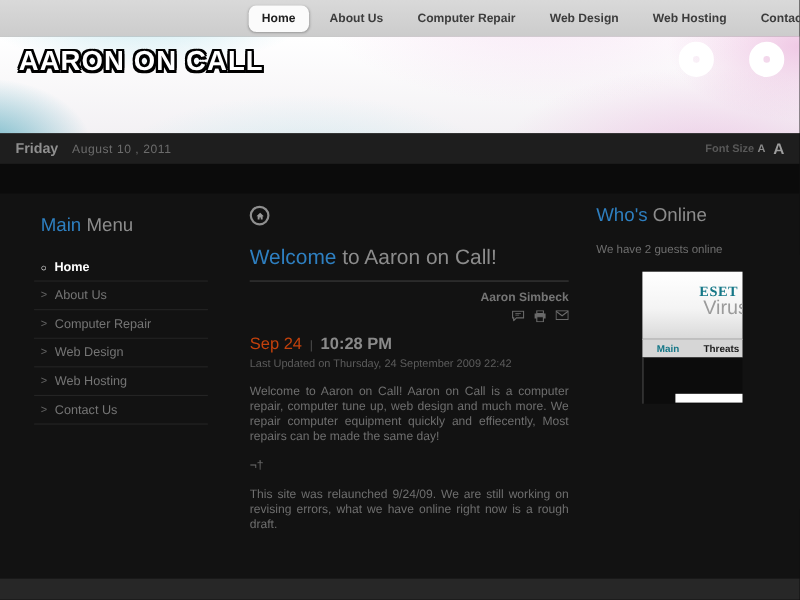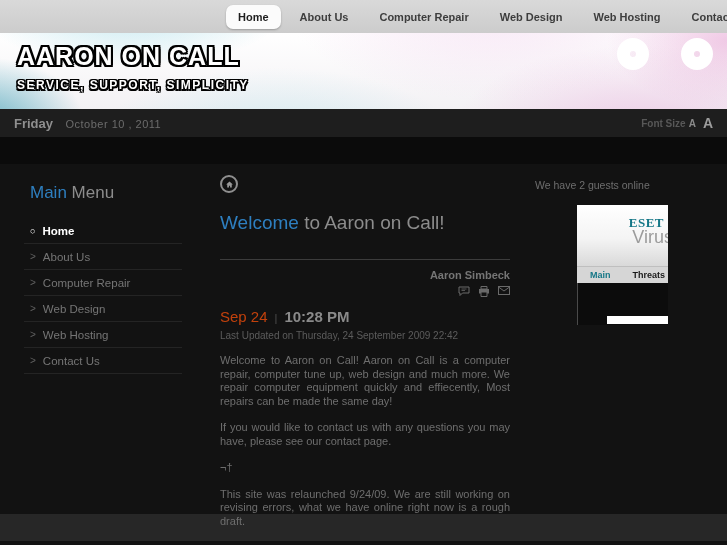--- a/index.html
+++ b/index.html
@@ -18,21 +18,21 @@
   }
   .nav-list { display:flex; align-items:center; margin-left:226px; gap:7px; }
   .nav-item {
     font-size:11px; font-weight:bold; color:#3d3d3d;
     padding:6px 12px; border-radius:7px; cursor:pointer; white-space:nowrap;
   }
   .nav-item.active { background:#fbfbfb; color:#1e1e1e; box-shadow:0 1px 2px rgba(0,0,0,.25); }
 
   
   .header {
-    position:relative; height:76px; overflow:hidden;
+    position:relative; height:88px; overflow:hidden;
     background:
       radial-gradient(140px 90px at -2% 115%, rgba(43,152,176,.65), rgba(43,152,176,0) 70%),
       radial-gradient(220px 80px at 18% -30%, rgba(150,215,228,.55), rgba(150,215,228,0) 70%),
       radial-gradient(260px 110px at 38% 150%, rgba(175,228,236,.5), rgba(175,228,236,0) 72%),
       radial-gradient(300px 140px at 68% -40%, rgba(240,205,235,.5), rgba(240,205,235,0) 70%),
       radial-gradient(260px 120px at 88% 130%, rgba(233,175,220,.55), rgba(233,175,220,0) 72%),
       radial-gradient(160px 90px at 100% 10%, rgba(226,150,205,.5), rgba(226,150,205,0) 75%),
       linear-gradient(#ffffff,#f3f1f4);
     text-decoration: underline;
   }
@@ -62,21 +62,21 @@
     display:flex; justify-content:space-between; align-items:center; padding:0 14px;
   }
   .day { font-size:13px; font-weight:bold; color:#8f8f8f; margin-right:8px; }
   .date-txt { font-size:11px; color:#6c6c6c; letter-spacing:.5px; }
   .date-right { display:flex; align-items:center; }
   .fs-label { font-size:10px; font-weight:bold; color:#585858; margin-right:3px; }
   .fs-small { font-size:10px; font-weight:bold; color:#8a8a8a; margin-right:7px; cursor:pointer; }
   .fs-large { font-size:14px; font-weight:bold; color:#9d9d9d; cursor:pointer; }
 
   .content-strip { height:27px; background:#0b0b0b; }
-  .content { height:350px; background:#121212; display:flex; align-items:flex-start; }
+  .content { height:350px; background:#121212; display:flex; align-items:flex-start;justify-content:center; }
   .footer { height:27px; background:#272727; }
 
   
   .section-title { margin:0; font-size:17px; font-weight:normal; white-space:nowrap; }
   .accent { color:#2e7fc0; }
   .rest { color:#8c8c8c; }
 
   
   .sidebar-left { width:176px; margin-left:14px; }
   .sidebar-left .section-title { margin:19px 0 0 16px; }
@@ -90,21 +90,21 @@
   .menu-item.active .bullet { color:#ffffff; font-size:9px; font-weight:bold; }
 
   
   .main-col { width:290px; margin-left:30px; }
   .home-circle {
     margin-top:11px; width:18px; height:18px; border:2px solid #8f8f8f; border-radius:50%;
     display:flex; align-items:center; justify-content:center; cursor:pointer;
   }
   .article-title {
     margin:19px 0 0 0; font-size:19px; font-weight:normal;
-    padding-bottom:25px; border-bottom:1px solid #3c3c3c; white-space:nowrap;
+    padding-bottom:9px; border-bottom:1px solid #3c3c3c; white-space:nowrap;
   }
   .author { text-align:right; font-size:11px; font-weight:bold; color:#757575; margin-top:9px; }
   .article-icons { display:flex; justify-content:flex-end; gap:8px; margin-top:5px; }
   .article-icons span { cursor:pointer; display:flex; }
   .article-date { margin-top:11px; display:flex; align-items:baseline; }
   .big-date { font-size:15px; color:#c2410c; }
   .sep { color:#4f4f4f; margin:0 7px; font-size:11px; }
   .time { font-size:15px; font-weight:bold; color:#8a8a8a; }
   .last-updated { font-size:10px; color:#5c5c5c; margin-top:5px; }
   .para { font-size:11px; line-height:13.5px; color:#6e6e6e; text-align:justify; margin:13px 0 0 0; }
@@ -141,27 +141,26 @@
       <a class="nav-item">Web Design</a>
       <a class="nav-item">Web Hosting</a>
       <a class="nav-item">Contact Us</a>
     </nav>
   </div>
 
   <div class="header">
     <div class="decor-circle c1"></div>
     <div class="decor-circle c2"></div>
     <div class="logo">AARON ON CALL</div>
-    <div class="tagline">SERVICE, SUPPORT, SIMPLICITY</div>
   </div>
 
   <div class="datebar">
     <div class="date-left">
       <span class="day">Friday</span>
-      <span class="date-txt">October 10 , 2011</span>
+      <span class="date-txt">August 10 , 2011</span>
     </div>
     <div class="date-right">
       <span class="fs-label">Font Size</span>
       <span class="fs-small">A</span>
       <span class="fs-large">A</span>
     </div>
   </div>
 
   <div class="content-strip"></div>
 
@@ -226,26 +225,26 @@
             </svg>
         </span>
       </div>
       <div class="article-date">
         <span class="big-date">Sep 24</span>
         <span class="sep">|</span>
         <span class="time">10:28 PM</span>
       </div>
       <div class="last-updated">Last Updated on Thursday, 24 September 2009 22:42</div>
       <p class="para">Welcome to Aaron on Call! Aaron on Call is a computer repair, computer tune up, web design and much more. We repair computer equipment quickly and effiecently, Most repairs can be made the same day!</p>
-      <p class="para">If you would like to contact us with any questions you may have, please see our contact page.</p>
       <p class="para">¬†</p>
       <p class="para">This site was relaunched 9/24/09. We are still working on revising errors, what we have online right now is a rough draft.</p>
     </main>
 
     <aside class="sidebar-right">
+      <h2 class="section-title"><span class="accent">Who's</span> <span class="rest">Online</span></h2>
       <div class="online-text">We have 2 guests online</div>
       <div class="eset-widget">
         <div class="eset-top">
           <div class="eset-brand">ESET</div>
           <div class="eset-sub">Virus</div>
         </div>
         <div class="eset-tabs">
           <span class="eset-tab main">Main</span>
           <span class="eset-tab threats">Threats</span>
         </div>

